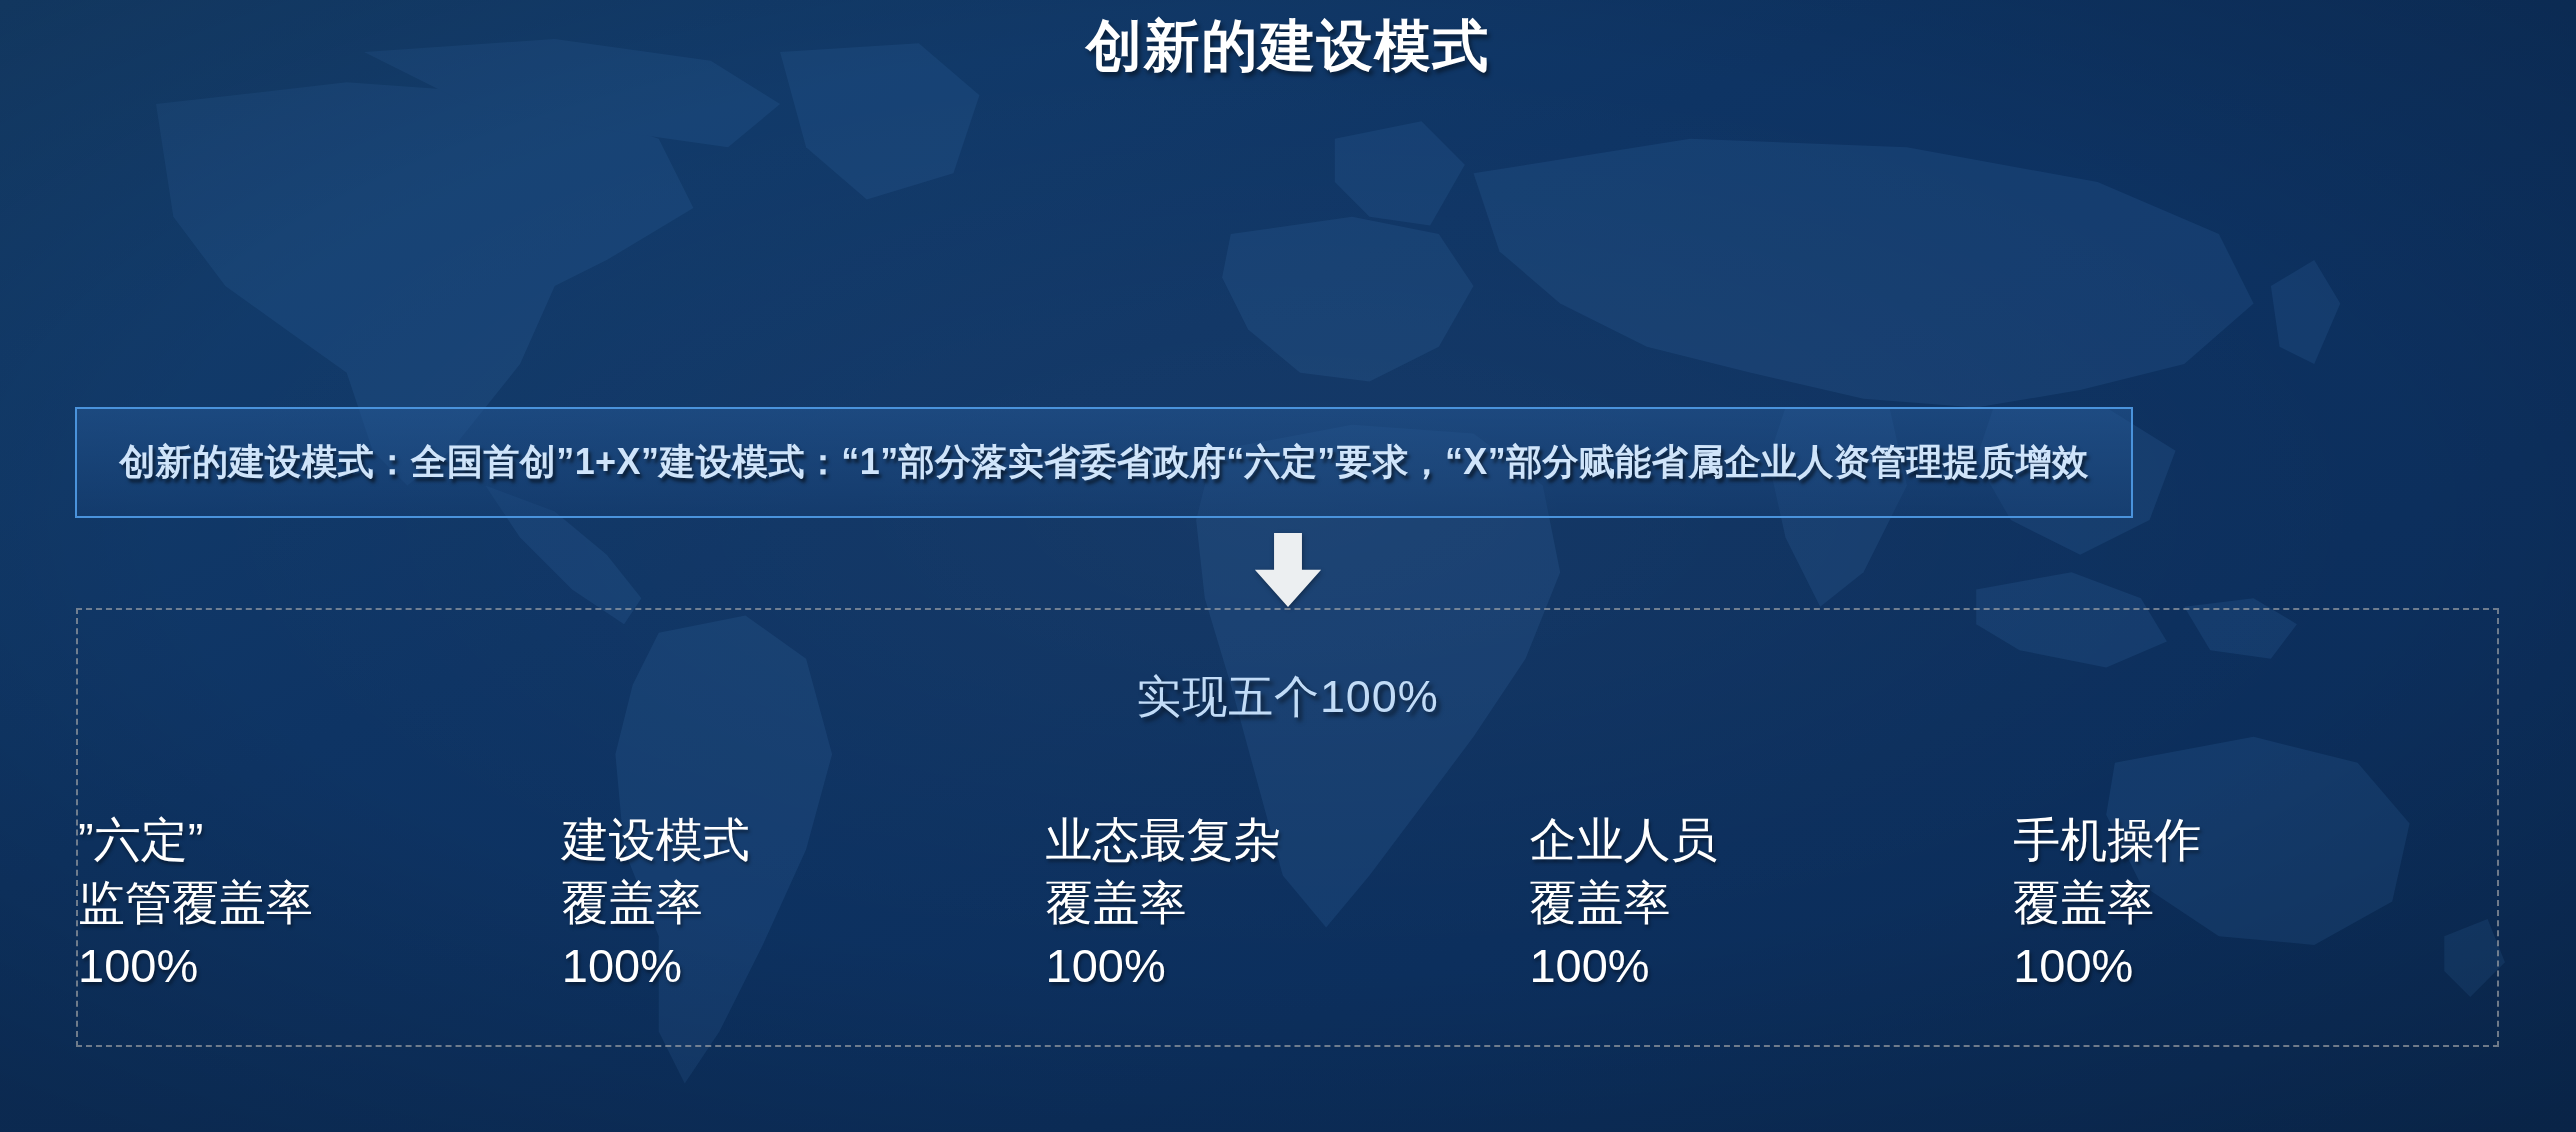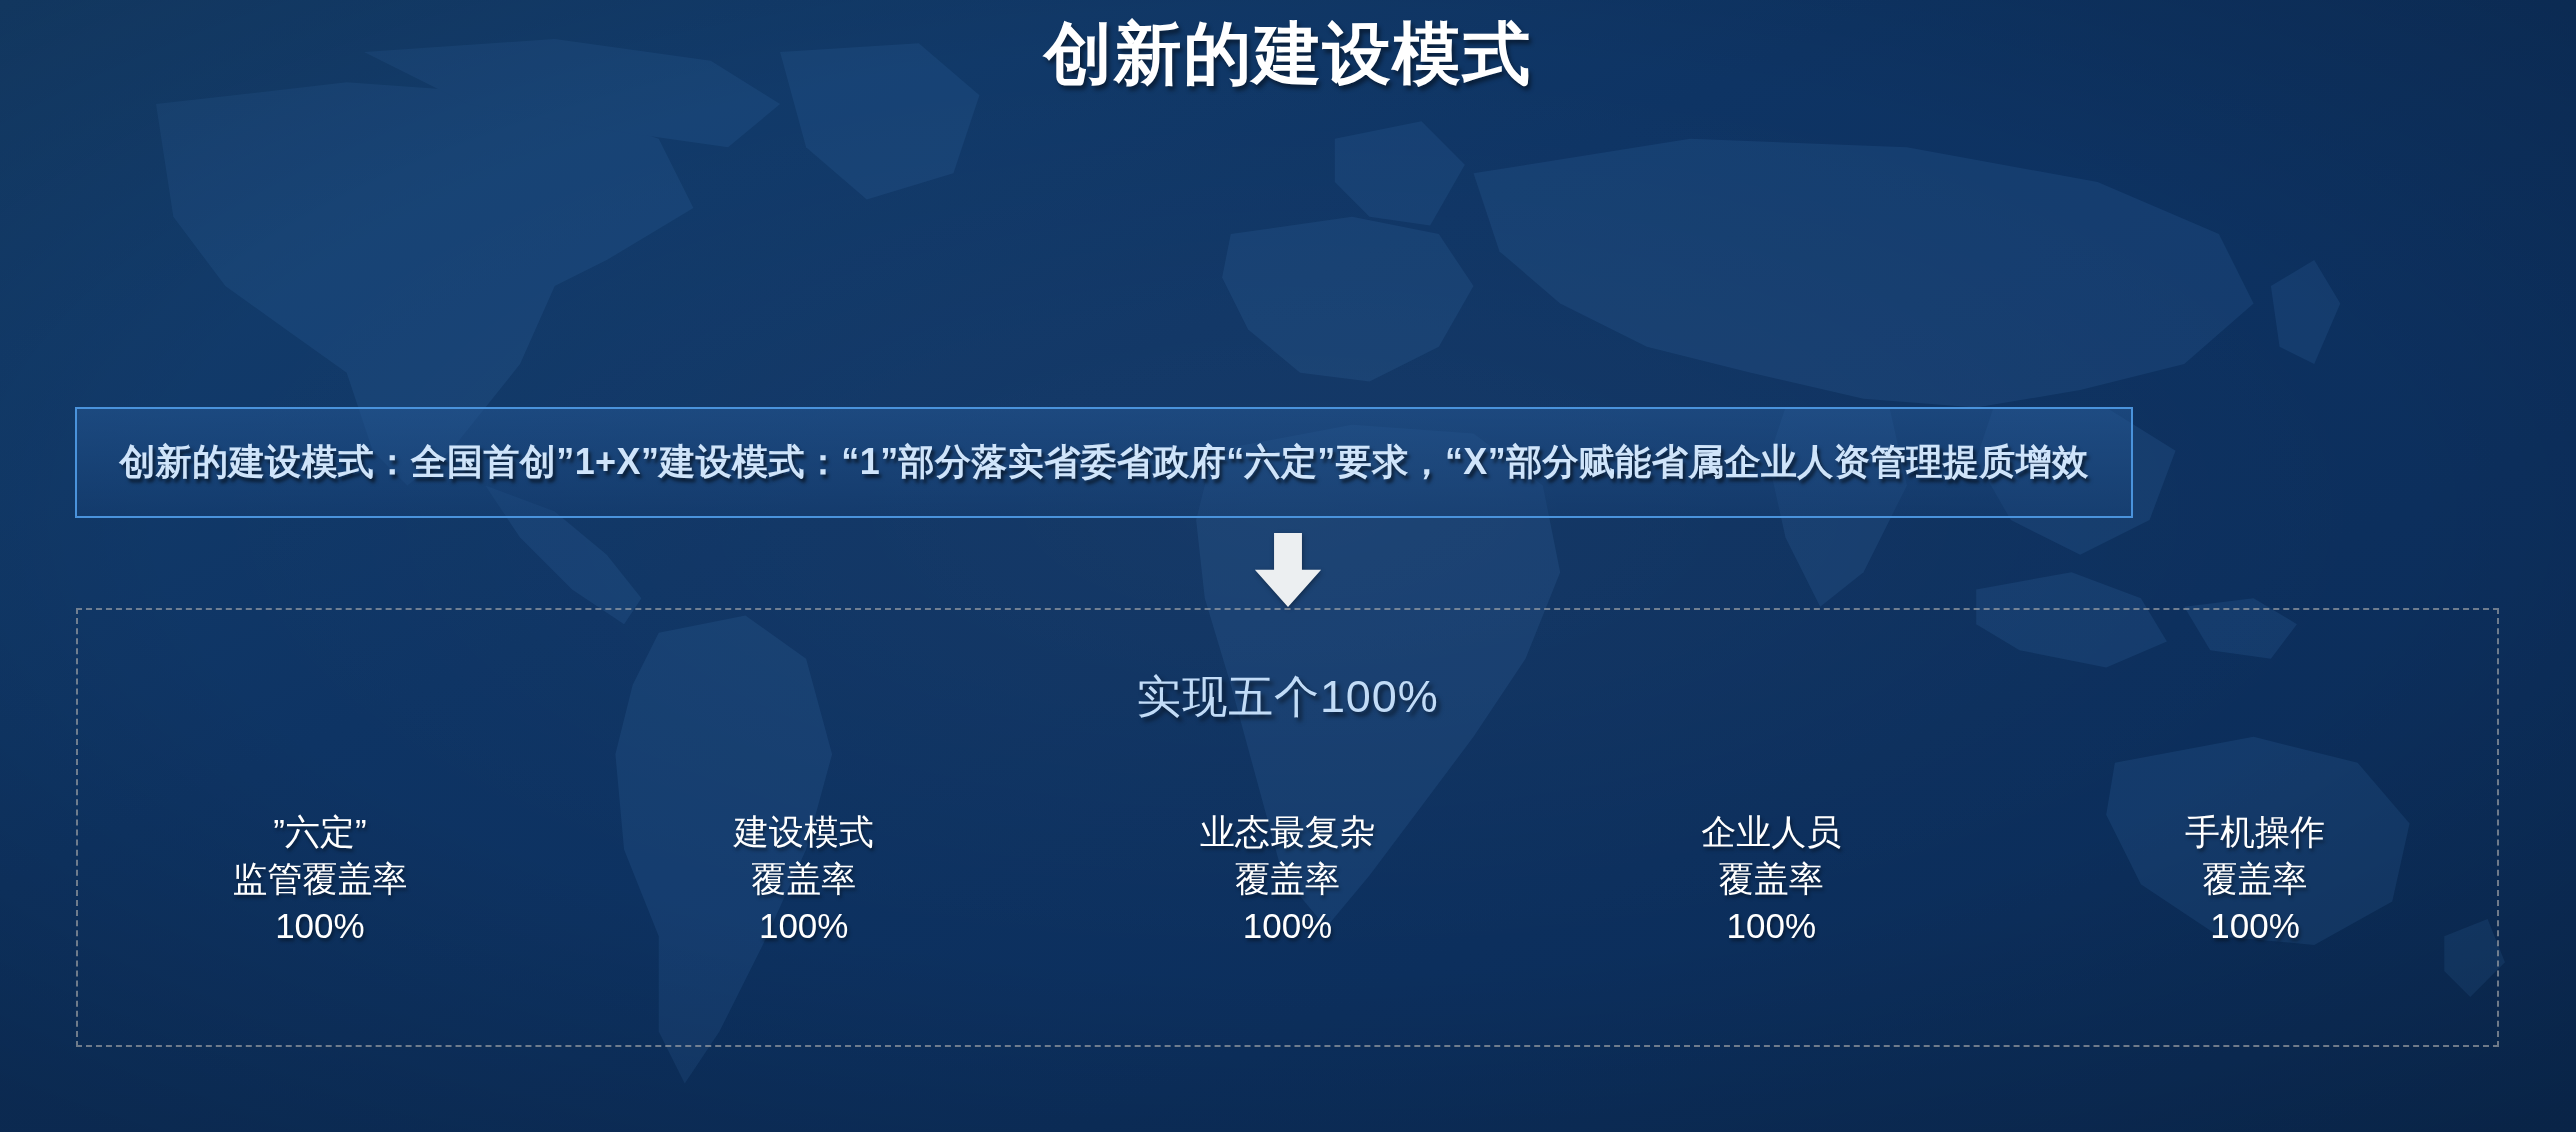--- a/index.html
+++ b/index.html
@@ -37,21 +37,21 @@
   }
 
   
   .slide-title {
     position: absolute;
     top: 8.7px;
     left: 0;
     width: 100%;
     text-align: center;
     color: #ffffff;
-    font-size: 68px;
+    font-size: 56px;
     font-weight: bold;
     letter-spacing: 1.7px;
     text-shadow: 2.6px 3.5px 4.3px rgba(0,0,0,0.45);
   }
 
   
   .cols {
     position: absolute;
     top: 134px;
     left: 0;
@@ -147,23 +147,22 @@
   }
   .metrics {
     position: absolute;
     left: 0;
     top: 199px;
     width: 100%;
     display: flex;
   }
   .metric {
     flex: 1 1 20%;
-    text-align: center;
-    color: #ffffff;
-    font-size: 35px;
+    color: #ffffff;
+    font-size: 47px;
     line-height: 1.34;
     text-shadow: 1.7px 2.6px 3.5px rgba(0,0,0,0.42);
   }
   .metric div { white-space: nowrap; }
 </style>
 </head>
 <body>
 
 <div id="slide">
 

